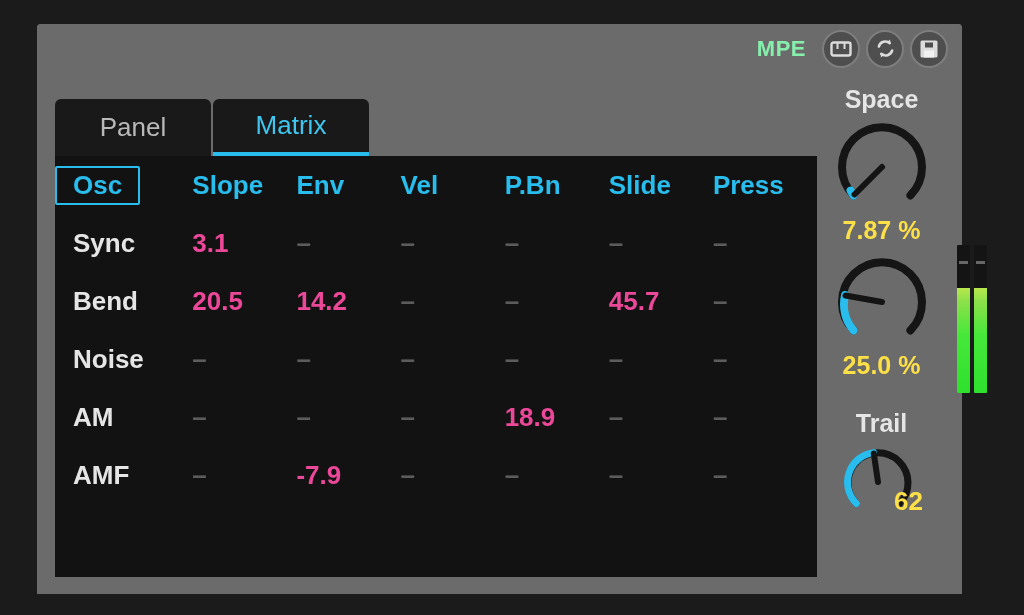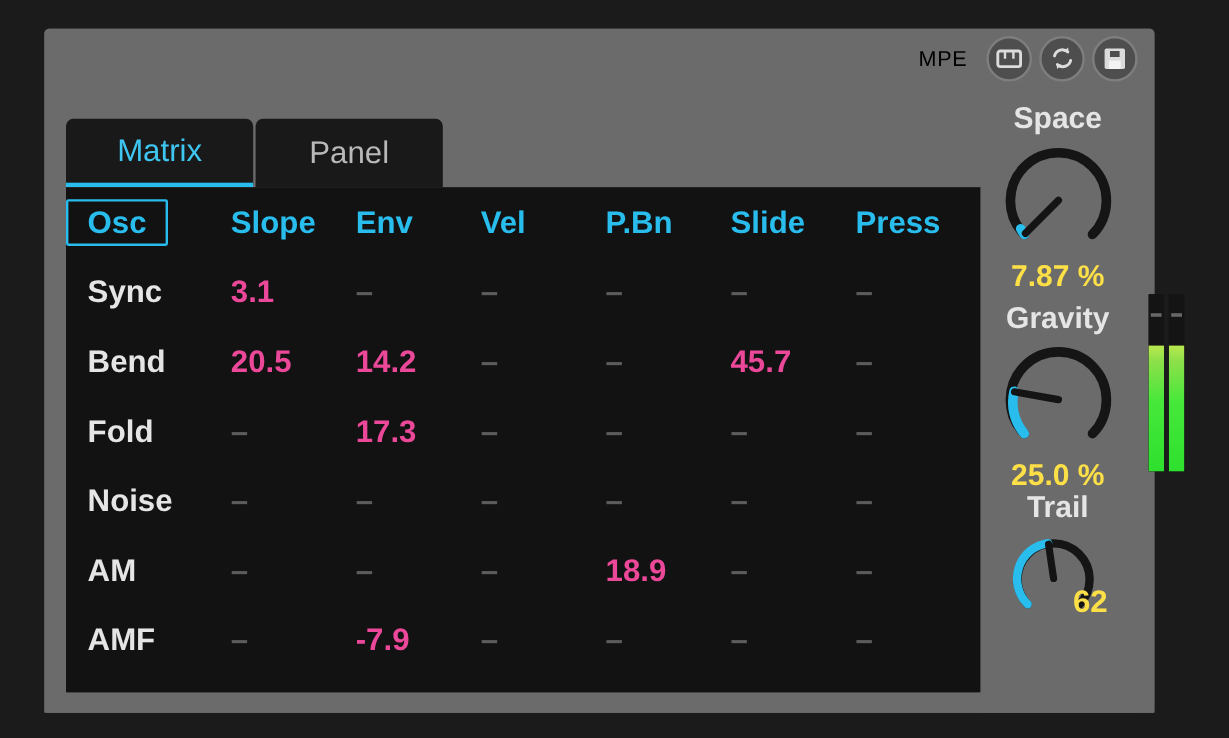--- a/index.html
+++ b/index.html
@@ -41,23 +41,23 @@
     background: #6b6b6b;
     border-radius: 4px 4px 0 0;
     display: flex;
     align-items: center;
     justify-content: flex-end;
     padding-right: 14px;
     box-sizing: border-box;
   }
 
   .mpe-label {
-    color: #000000;
-    font-size: 18px;
-    font-weight: normal;
+    color: #86efac;
+    font-size: 22px;
+    font-weight: bold;
     letter-spacing: 0.5px;
     margin-right: 10px;
     line-height: 1;
   }
 
   .icon-btn {
     width: 38px;
     height: 38px;
     border-radius: 50%;
     background: #4e4e4e;
@@ -300,25 +300,25 @@
             <rect x="6" y="3.5" width="8" height="5" fill="#4e4e4e"></rect>
             <rect x="5" y="11.5" width="10" height="7" fill="#f2f2f2"></rect>
           </svg>
         </span>
       </div>
     </div>
 
     <div class="body-area">
 
       <div class="tab-strip">
+        <div class="tab">
+          <span>Panel</span>
+        </div>
         <div class="tab active">
           <span>Matrix</span>
-        </div>
-        <div class="tab">
-          <span>Panel</span>
         </div>
       </div>
 
       <div class="matrix-panel">
         <table class="matrix-table">
           <colgroup>
             <col class="c-label">
               <col class="c-val">
               <col class="c-val">
               <col class="c-val">
@@ -352,29 +352,20 @@
               <tr>
                 <td class="row-label">Bend</td>
                 <td class="cell-val">20.5</td>
                 <td class="cell-val">14.2</td>
                 <td class="cell-empty">–</td>
                 <td class="cell-empty">–</td>
                 <td class="cell-val">45.7</td>
                 <td class="cell-empty">–</td>
               </tr>
               <tr>
-                <td class="row-label">Fold</td>
-                <td class="cell-empty">–</td>
-                <td class="cell-val">17.3</td>
-                <td class="cell-empty">–</td>
-                <td class="cell-empty">–</td>
-                <td class="cell-empty">–</td>
-                <td class="cell-empty">–</td>
-              </tr>
-              <tr>
                 <td class="row-label">Noise</td>
                 <td class="cell-empty">–</td>
                 <td class="cell-empty">–</td>
                 <td class="cell-empty">–</td>
                 <td class="cell-empty">–</td>
                 <td class="cell-empty">–</td>
                 <td class="cell-empty">–</td>
               </tr>
               <tr>
                 <td class="row-label">AM</td>
@@ -406,21 +397,20 @@
             <svg width="98" height="98" viewBox="0 0 98 98">
               <path d="M 20.6 77.4 A 40 40 0 1 1 77.4 77.4" fill="none" stroke="#151515" stroke-width="8" stroke-linecap="round"></path>
               <path d="M 20.6 77.4 A 40 40 0 0 1 17.6 72.6" fill="none" stroke="#29bdee" stroke-width="8" stroke-linecap="round"></path>
               <line x1="49" y1="49" x2="21.5" y2="76.5" stroke="#141414" stroke-width="6" stroke-linecap="round"></line>
             </svg>
           </div>
           <div class="knob-value">7.87 %</div>
         </div>
 
         <div class="knob-group g2">
-          <div class="knob-title">Gravity</div>
           <div class="knob-dial">
             <svg width="98" height="98" viewBox="0 0 98 98">
               <path d="M 20.6 77.4 A 40 40 0 1 1 77.4 77.4" fill="none" stroke="#151515" stroke-width="8" stroke-linecap="round"></path>
               <path d="M 20.6 77.4 A 40 40 0 0 1 12.1 42.0" fill="none" stroke="#29bdee" stroke-width="8" stroke-linecap="round"></path>
               <line x1="49" y1="49" x2="12.5" y2="42.5" stroke="#141414" stroke-width="6" stroke-linecap="round"></line>
             </svg>
           </div>
           <div class="knob-value">25.0 %</div>
         </div>
 

